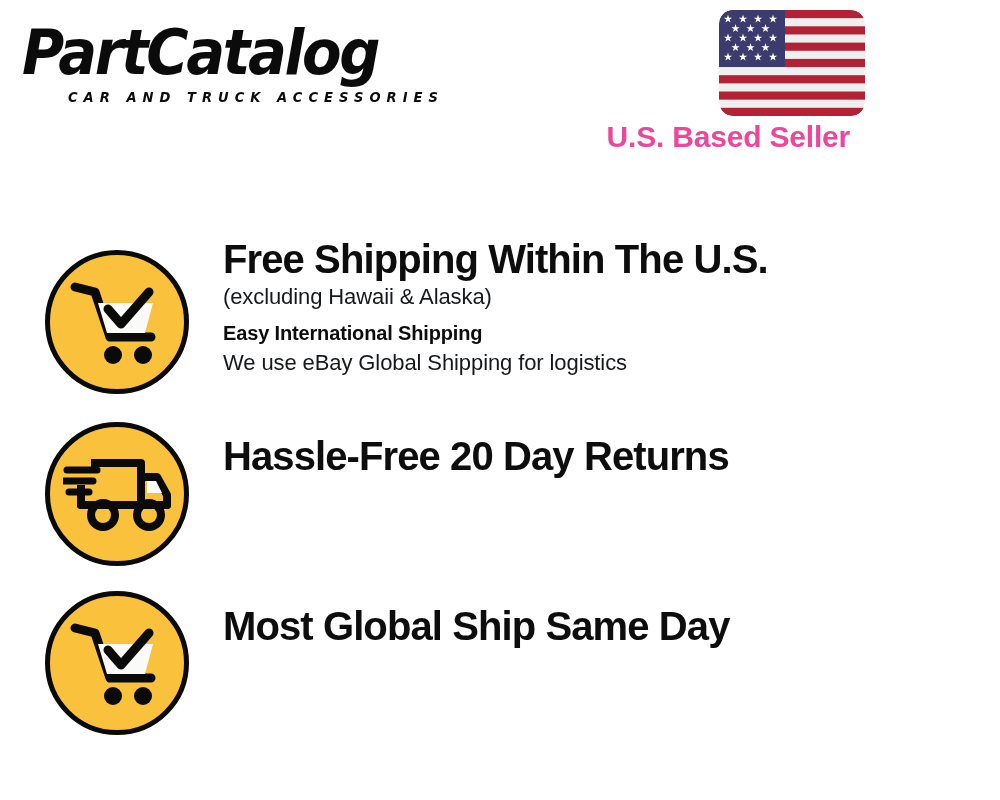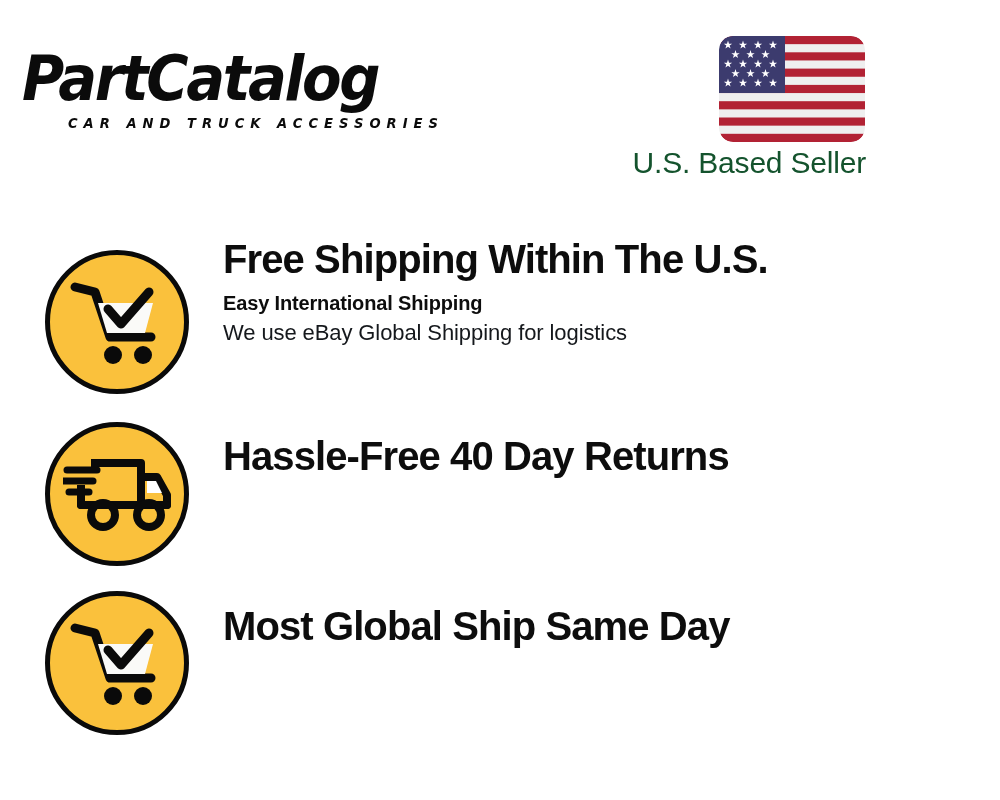--- a/index.html
+++ b/index.html
@@ -16,21 +16,20 @@
     color: #111111;
     -webkit-font-smoothing: antialiased;
   }
 
   
   .header {
     position: absolute;
     top: 0; left: 0;
     width: 880px;
     height: 170px;
-    margin-top: 26px;
   }
 
   .logo-block {
     position: absolute;
     left: 22px;
     top: 22px;
     width: 470px;
   }
   .logo-wordmark {
     display: block;
@@ -72,26 +71,26 @@
   .flag {
     display: block;
     width: 146px;
     height: 106px;
     border-radius: 14px;
     overflow: hidden;
   }
 
   .seller-label {
     position: absolute;
-    right: 14px;
+    right: 30px;
     top: 118px;
     font-size: 30px;
     line-height: 38px;
-    font-weight: 400;
-    color: #14532d;
+    font-weight: 700;
+    color: #ec4899;
     letter-spacing: -0.2px;
     white-space: nowrap;
   }
 
   
   .features {
     position: absolute;
     left: 0;
     top: 200px;
     width: 1000px;
@@ -233,20 +232,21 @@
         <path d="M33 28 L88 28 L80 58 L42 58 Z" fill="#FAFAF8"></path>
         <path d="M33 28 L88 28 L80 58 L42 58 Z" fill="none" stroke="#0A0A0A" stroke-width="0"></path>
         <path d="M36 26 L87 26" fill="none" stroke="#0A0A0A" stroke-width="0"></path>
         <path d="M43 34 L56 49 L84 17" fill="none" stroke="#0A0A0A" stroke-width="9" stroke-linecap="round" stroke-linejoin="round"></path>
         <circle cx="48" cy="80" r="9" fill="#0A0A0A"></circle>
         <circle cx="78" cy="80" r="9" fill="#0A0A0A"></circle>
       </svg>
     </div>
     <div class="feature-text row0-text">
       <span class="feature-title">Free Shipping Within The U.S.</span>
+      <span class="feature-sub">(excluding Hawaii &amp; Alaska)</span>
       <div class="gap-sm"></div>
       <span class="feature-sub-bold">Easy International Shipping</span>
       <span class="feature-sub">We use eBay Global Shipping for logistics</span>
     </div>
   </div>
 
   <div class="feature-row r1">
     <div class="icon-badge">
       <svg width="108" height="78" viewBox="0 0 108 78" aria-hidden="true">
         <path d="M28 8 L78 8 L78 50 L18 50 L18 30" fill="none" stroke="#0A0A0A" stroke-width="8" stroke-linejoin="round" stroke-linecap="butt"></path>
@@ -254,21 +254,21 @@
         <path d="M84 26 L93 26 L99 38 L84 38 Z" fill="#FFFFFF"></path>
         <line x1="4" y1="15" x2="34" y2="15" stroke="#0A0A0A" stroke-width="7" stroke-linecap="round"></line>
         <line x1="0" y1="26" x2="30" y2="26" stroke="#0A0A0A" stroke-width="7" stroke-linecap="round"></line>
         <line x1="6" y1="37" x2="26" y2="37" stroke="#0A0A0A" stroke-width="7" stroke-linecap="round"></line>
         <line x1="18" y1="50" x2="104" y2="50" stroke="#0A0A0A" stroke-width="8" stroke-linecap="round"></line>
         <circle cx="40" cy="60" r="12" fill="none" stroke="#0A0A0A" stroke-width="8"></circle>
         <circle cx="86" cy="60" r="12" fill="none" stroke="#0A0A0A" stroke-width="8"></circle>
       </svg>
     </div>
     <div class="feature-text row1-text">
-      <span class="feature-title">Hassle-Free 40 Day Returns</span>
+      <span class="feature-title">Hassle-Free 20 Day Returns</span>
     </div>
   </div>
 
   <div class="feature-row r2">
     <div class="icon-badge">
       <svg width="104" height="94" viewBox="0 0 104 94" aria-hidden="true">
         <path d="M10 12 L30 17 L45 62 L86 62" fill="none" stroke="#0A0A0A" stroke-width="9" stroke-linecap="round" stroke-linejoin="round"></path>
         <path d="M33 28 L88 28 L80 58 L42 58 Z" fill="#FAFAF8"></path>
         <path d="M43 34 L56 49 L84 17" fill="none" stroke="#0A0A0A" stroke-width="9" stroke-linecap="round" stroke-linejoin="round"></path>
         <circle cx="48" cy="80" r="9" fill="#0A0A0A"></circle>

